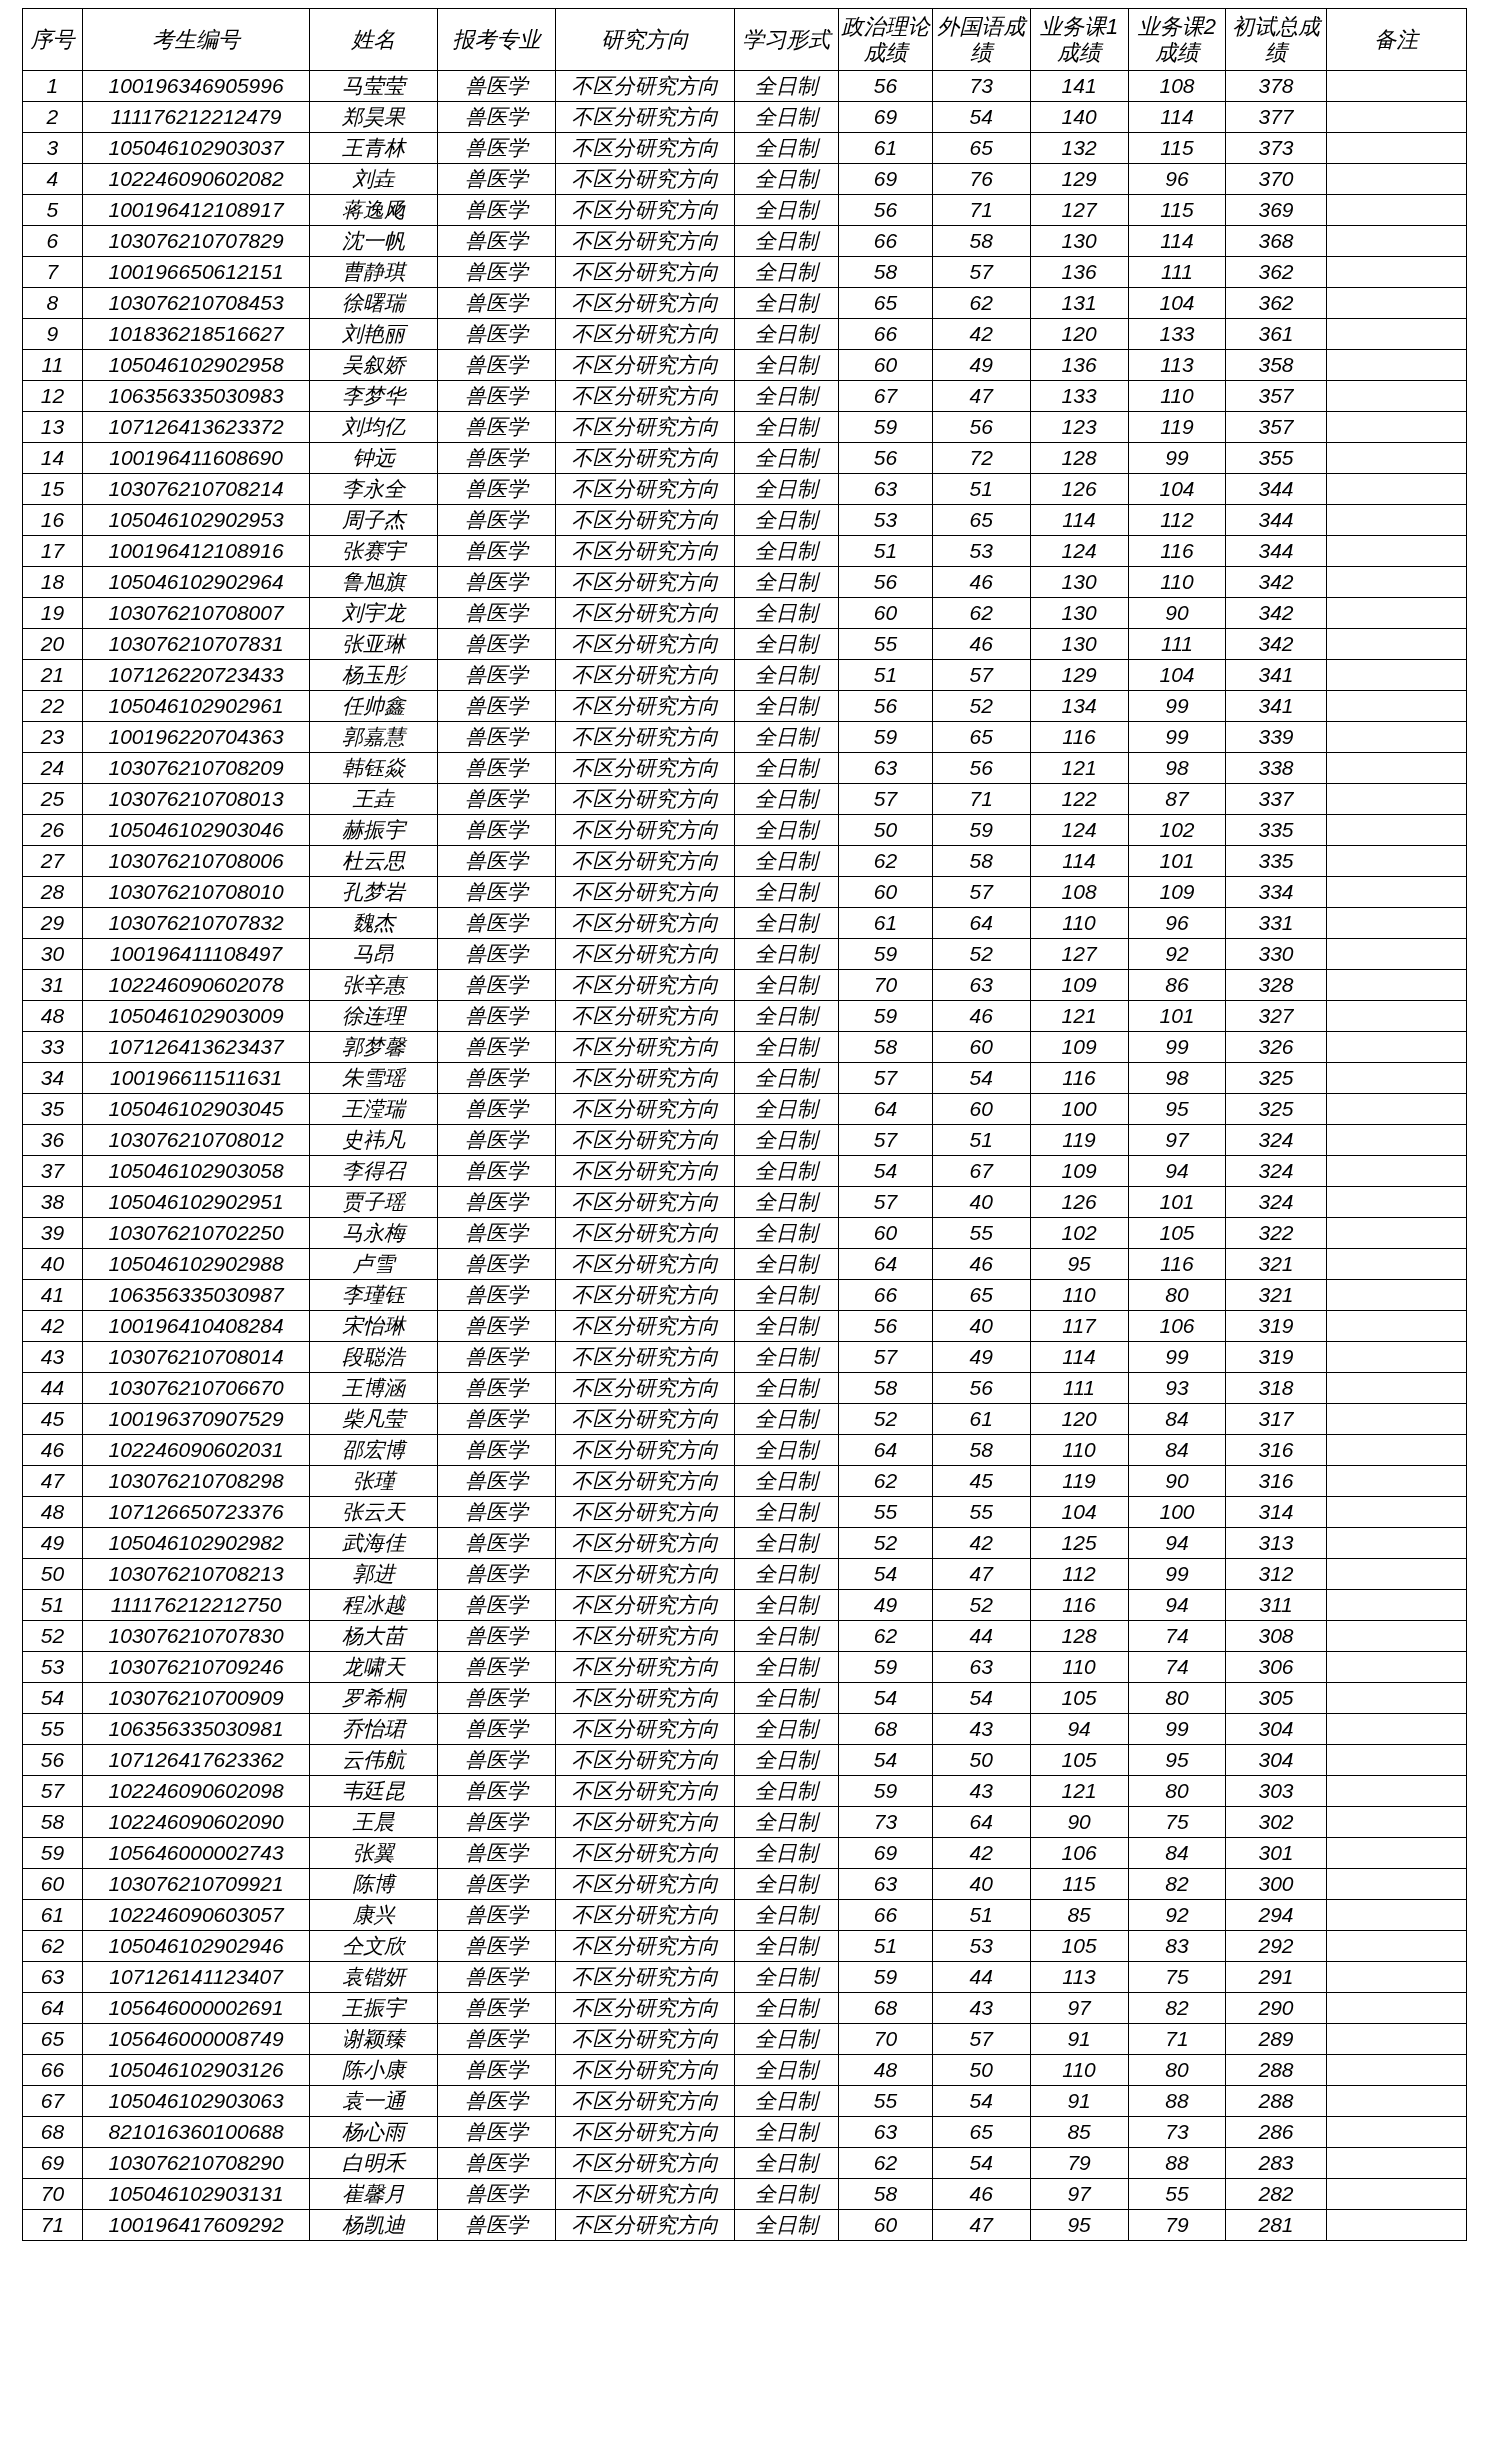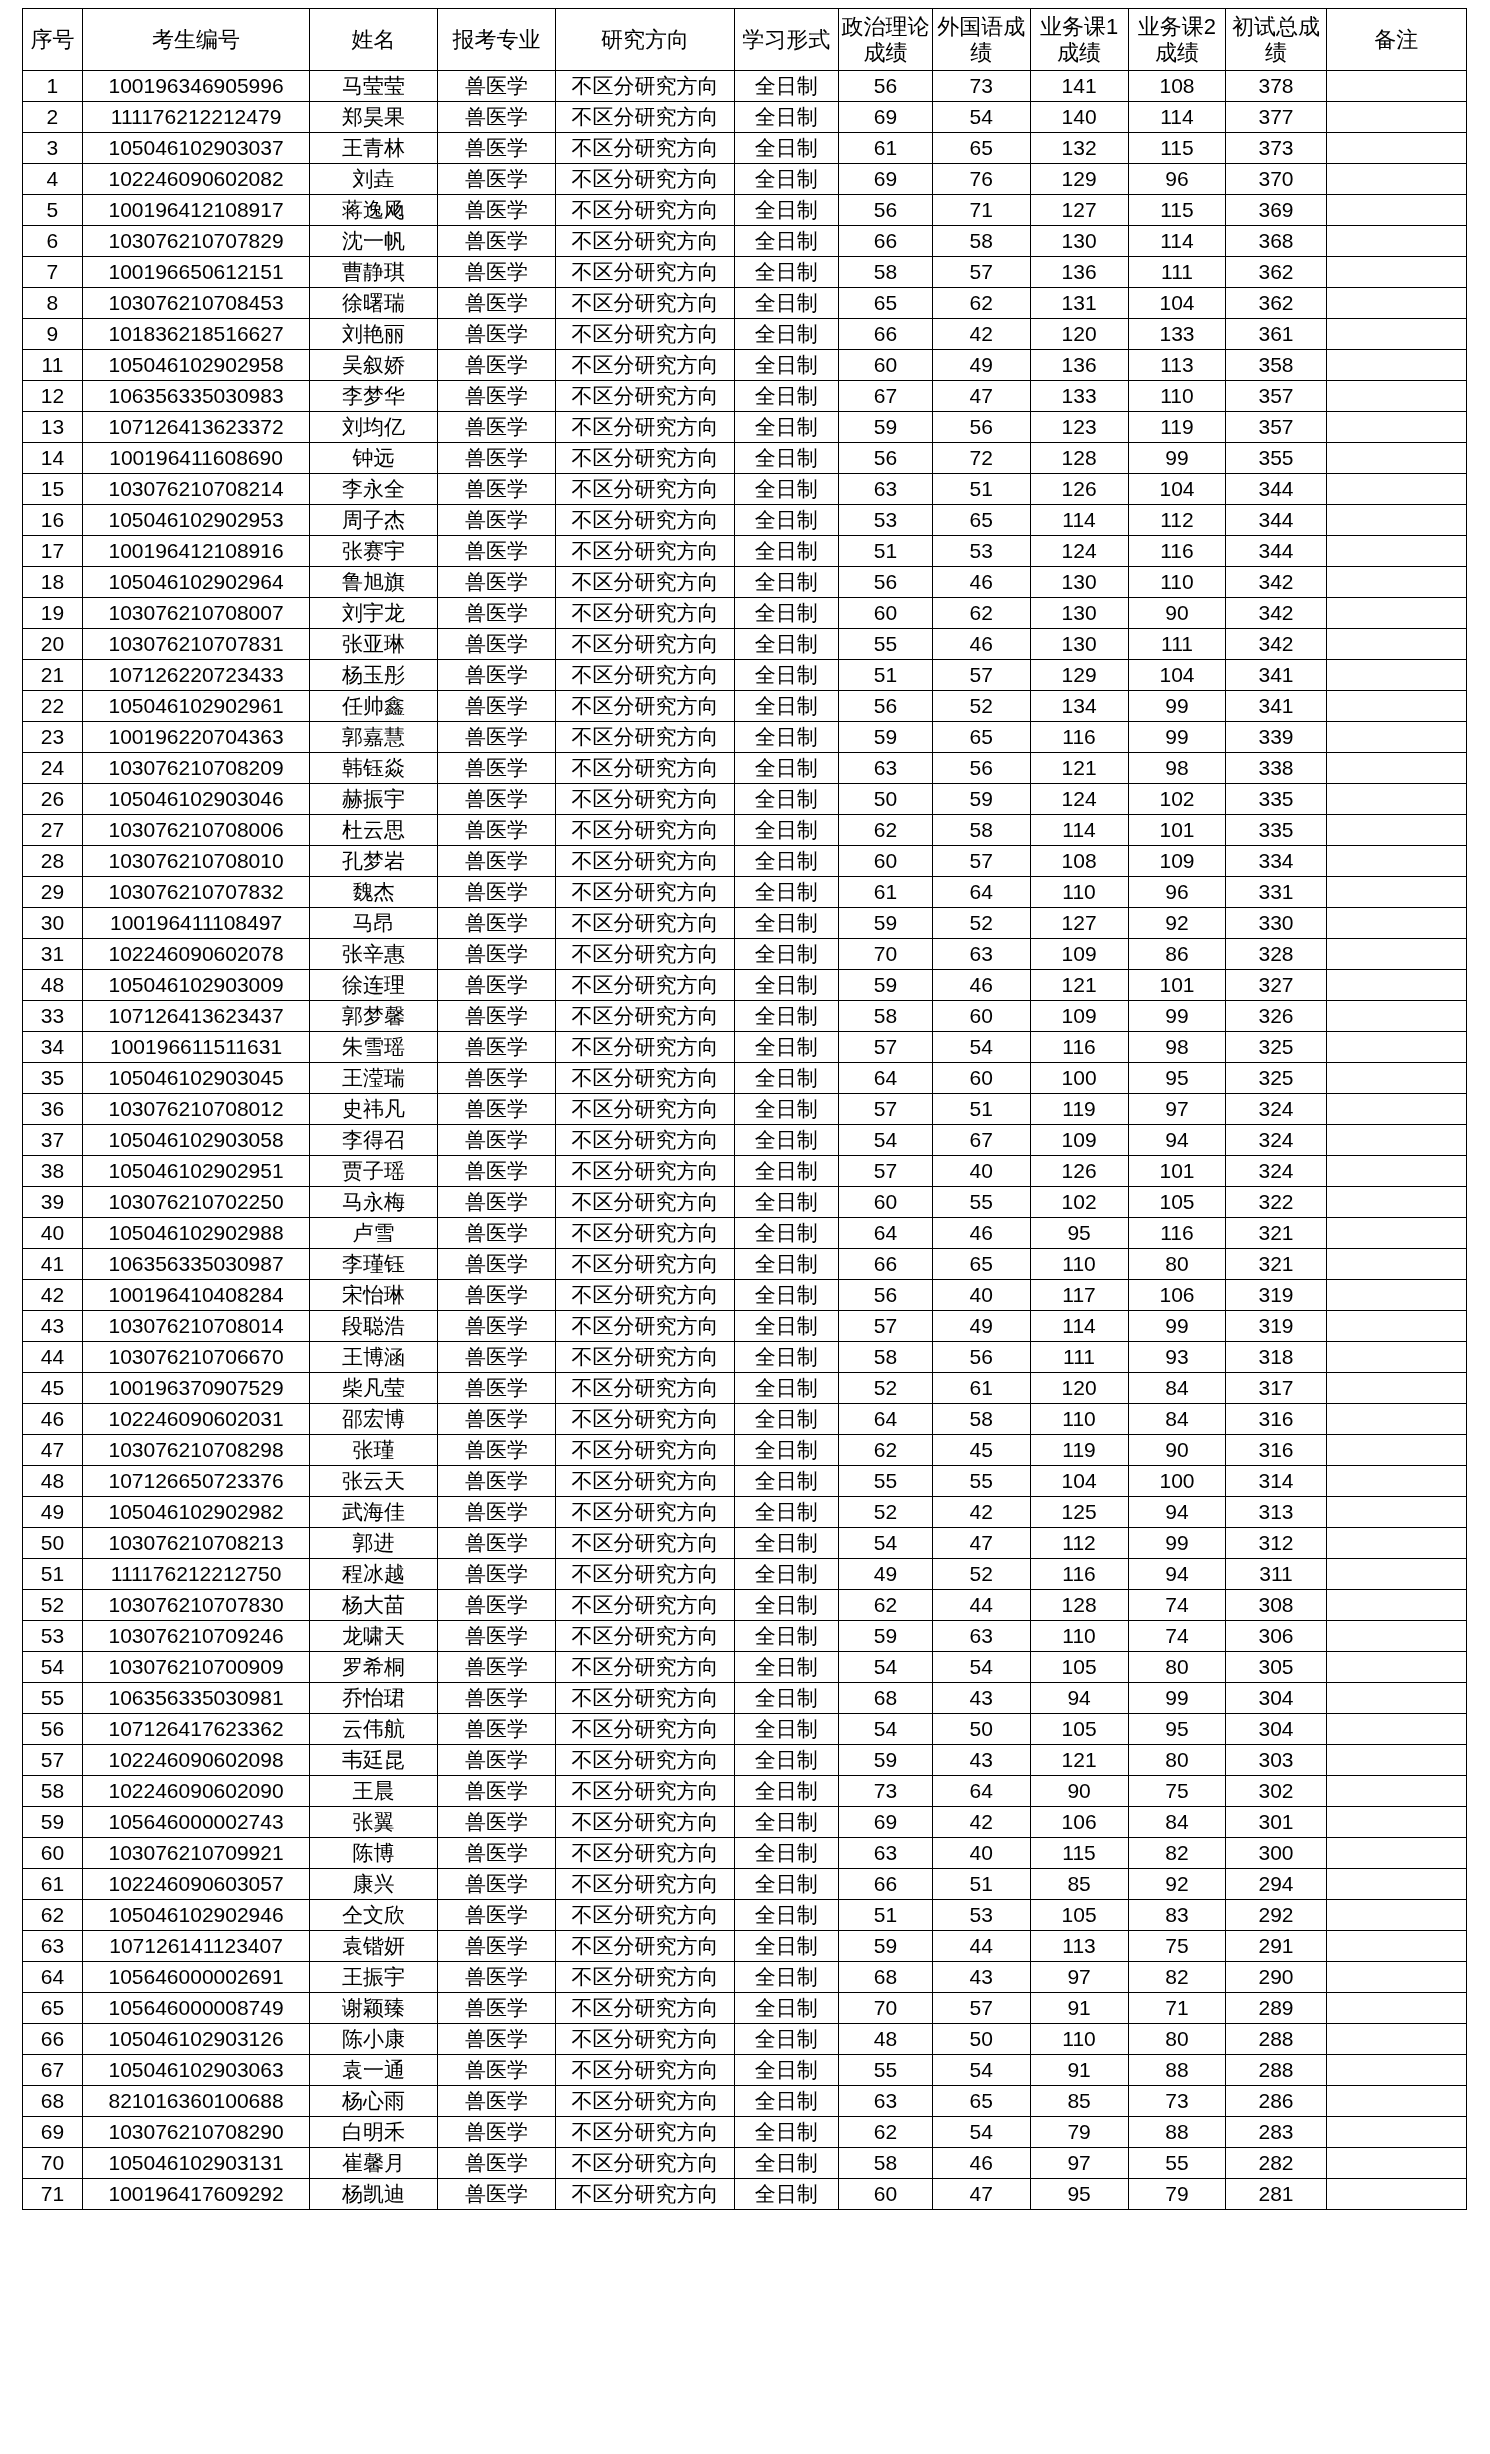--- a/index.html
+++ b/index.html
@@ -14,20 +14,21 @@
   .page {
     width: 1491px;
     box-sizing: border-box;
     padding: 8px 22px 40px 22px;
     background: #ffffff;
   }
   table.score-table {
     border-collapse: collapse;
     width: 1445px;
     table-layout: fixed;
+    font-style: italic;
   }
   table.score-table th,
   table.score-table td {
     border: 1px solid #000000;
     text-align: center;
     vertical-align: middle;
     font-size: 21px;
     line-height: 1.15;
     padding: 2px 1px;
     height: 31px;
@@ -413,20 +414,34 @@
           <td class="dir-cell">不区分研究方向</td>
           <td class="mode-cell">全日制</td>
           <td>63</td>
           <td>56</td>
           <td>121</td>
           <td>98</td>
           <td>338</td>
           <td></td>
         </tr>
         <tr>
+          <td>25</td>
+          <td>103076210708013</td>
+          <td class="name-cell">王垚</td>
+          <td class="major-cell">兽医学</td>
+          <td class="dir-cell">不区分研究方向</td>
+          <td class="mode-cell">全日制</td>
+          <td>57</td>
+          <td>71</td>
+          <td>122</td>
+          <td>87</td>
+          <td>337</td>
+          <td></td>
+        </tr>
+        <tr>
           <td>26</td>
           <td>105046102903046</td>
           <td class="name-cell">赫振宇</td>
           <td class="major-cell">兽医学</td>
           <td class="dir-cell">不区分研究方向</td>
           <td class="mode-cell">全日制</td>
           <td>50</td>
           <td>59</td>
           <td>124</td>
           <td>102</td>

